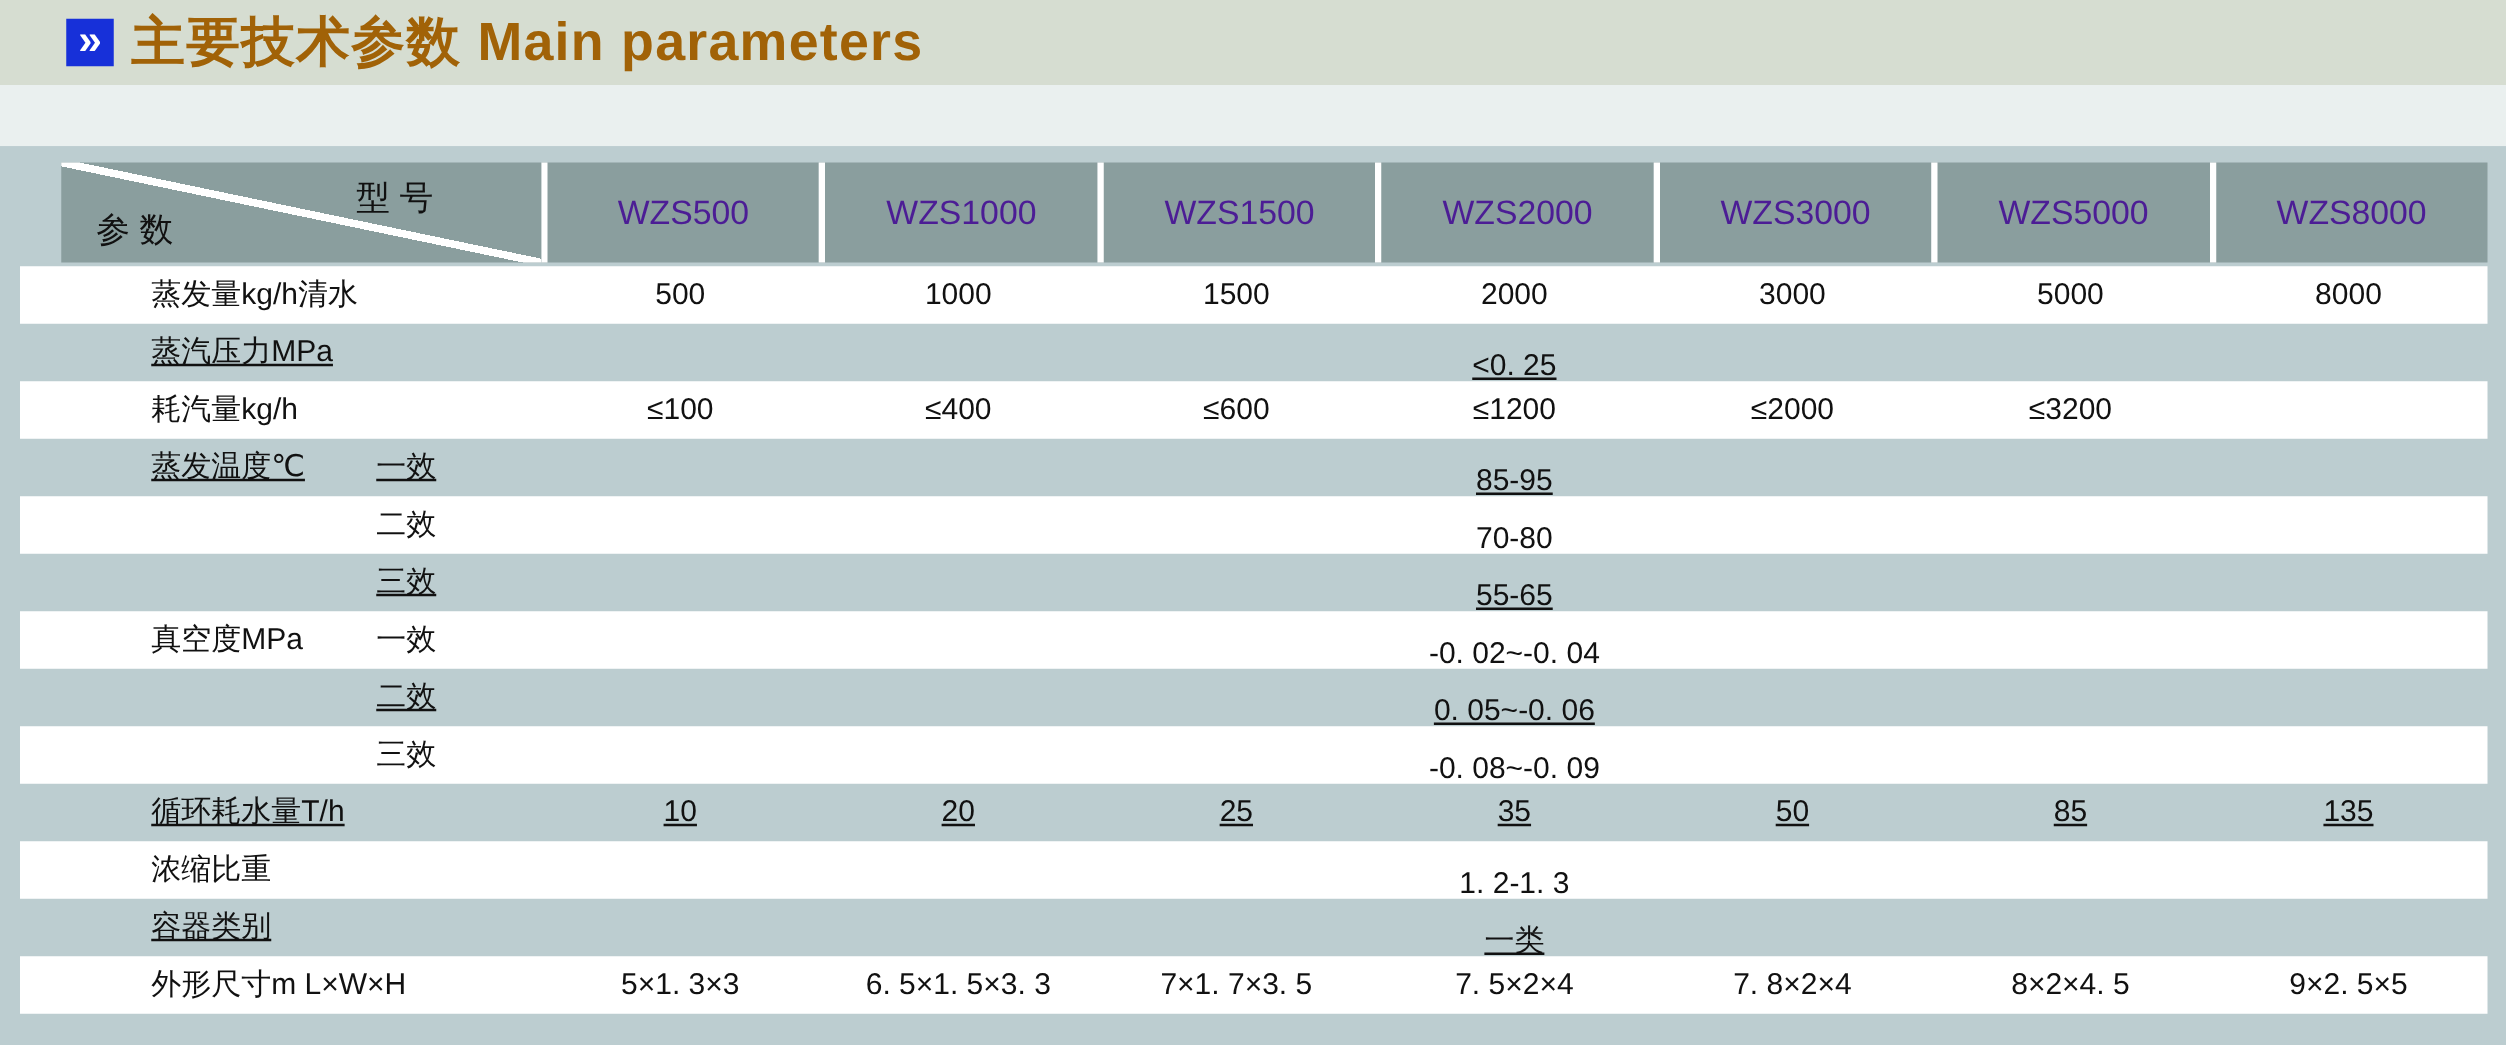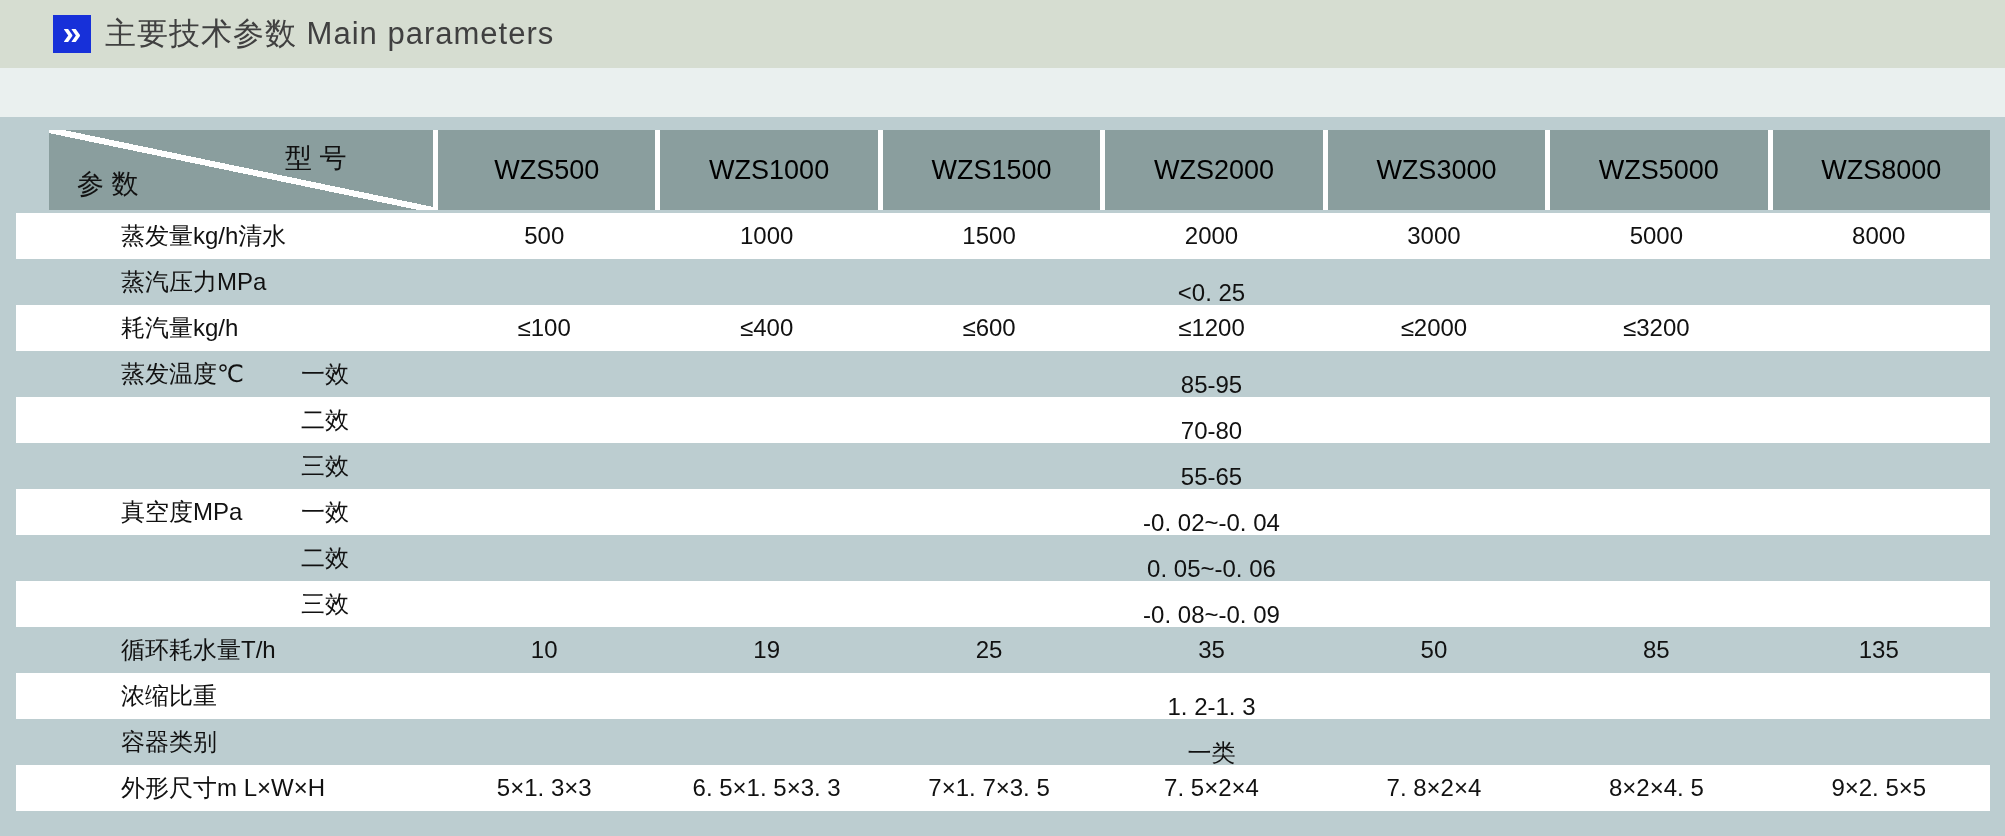--- a/index.html
+++ b/index.html
@@ -13,56 +13,56 @@
   
   .title-band{height:68px;background:#d6ddd1;display:flex;align-items:center;}
   .title-icon{
     display:flex;align-items:center;justify-content:center;
     width:38px;height:38px;margin-left:53px;
     background:#1730d9;color:#ffffff;
     font-size:34px;font-weight:bold;line-height:1;
     padding-bottom:4px;box-sizing:border-box;
   }
   .title-text{
-    margin-left:14px;color:#404040;
-    font-size:31px;font-weight:normal;letter-spacing:1px;
+    margin-left:14px;color:#a16207;
+    font-size:43px;font-weight:bold;letter-spacing:1px;
     white-space:nowrap;
   }
   .divider-strip{height:49px;background:#eaf0ef;}
 
   
   .table-area{position:relative;height:719px;background:#bccdd0;}
   .tbl{position:absolute;left:16px;top:13px;width:1974px;}
   .grid{display:grid;grid-template-columns:384px repeat(7,1fr);padding-left:33px;}
 
   
   .hrow{height:80px;margin-bottom:3px;}
   .hcell{
     background:#8a9e9e;border-left:5px solid #ffffff;box-sizing:border-box;
     display:flex;align-items:center;justify-content:center;
-    font-size:27px;color:#000000;white-space:nowrap;
+    font-size:27px;color:#4c1d95;white-space:nowrap;
   }
   .corner{
     position:relative;box-sizing:border-box;
     background:
       linear-gradient(to top right,
         rgba(0,0,0,0) calc(50% - 3px),
         #ffffff calc(50% - 3px),
         #ffffff calc(50% + 3px),
         rgba(0,0,0,0) calc(50% + 3px)),
       #8a9e9e;
     font-size:27px;color:#111111;
   }
   .corner .c-tr{position:absolute;top:10px;left:236px;white-space:nowrap;}
   .corner .c-bl{position:absolute;bottom:8px;left:28px;white-space:nowrap;}
 
   
   .row{height:46px;line-height:46px;font-size:24px;color:#111111;}
   .row.white{background:#ffffff;}
-  .row.alt{background:transparent;}
+  .row.alt{background:transparent;text-decoration:underline;}
   .lbl{grid-column:1;display:flex;padding-left:72px;white-space:nowrap;box-sizing:border-box;}
   .lname{min-width:180px;display:inline-block;}
   .lsub{display:inline-block;}
   .val{text-align:center;white-space:nowrap;}
   .span-val{grid-column:2/9;text-align:center;white-space:nowrap;margin-top:11px;}
 </style>
 </head>
 <body>
 
 <div class="page">
@@ -173,21 +173,21 @@
         </div>
         <div class="span-val">-0. 08~-0. 09</div>
       </div>
 
       <div class="grid row alt">
         <div class="lbl">
           <span class="lname">循环耗水量T/h</span>
           <span class="lsub"></span>
         </div>
         <div class="val">10</div>
-        <div class="val">19</div>
+        <div class="val">20</div>
         <div class="val">25</div>
         <div class="val">35</div>
         <div class="val">50</div>
         <div class="val">85</div>
         <div class="val">135</div>
       </div>
 
       <div class="grid row white">
         <div class="lbl">
           <span class="lname">浓缩比重</span>

